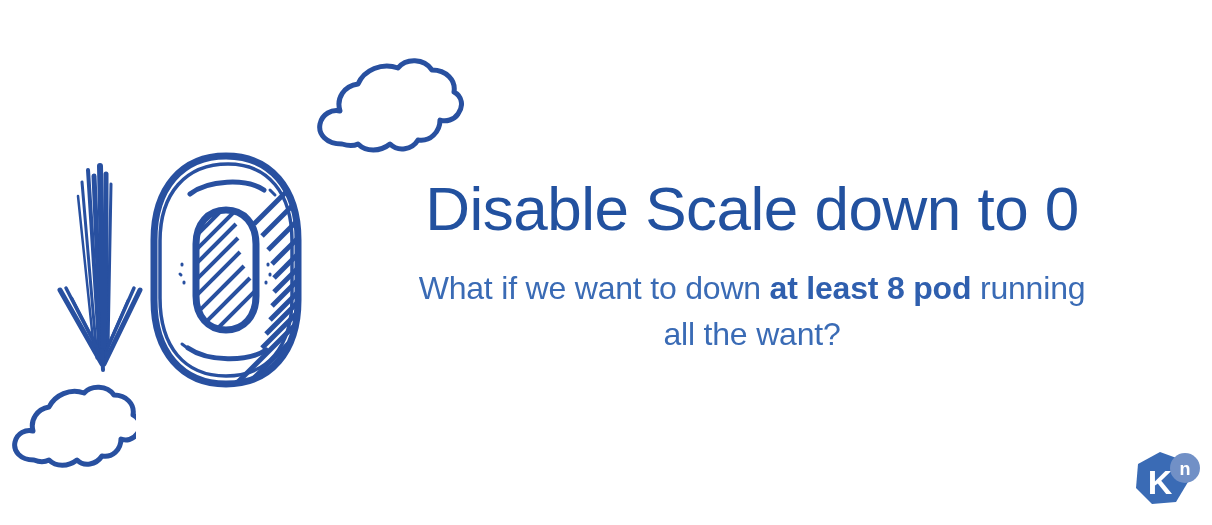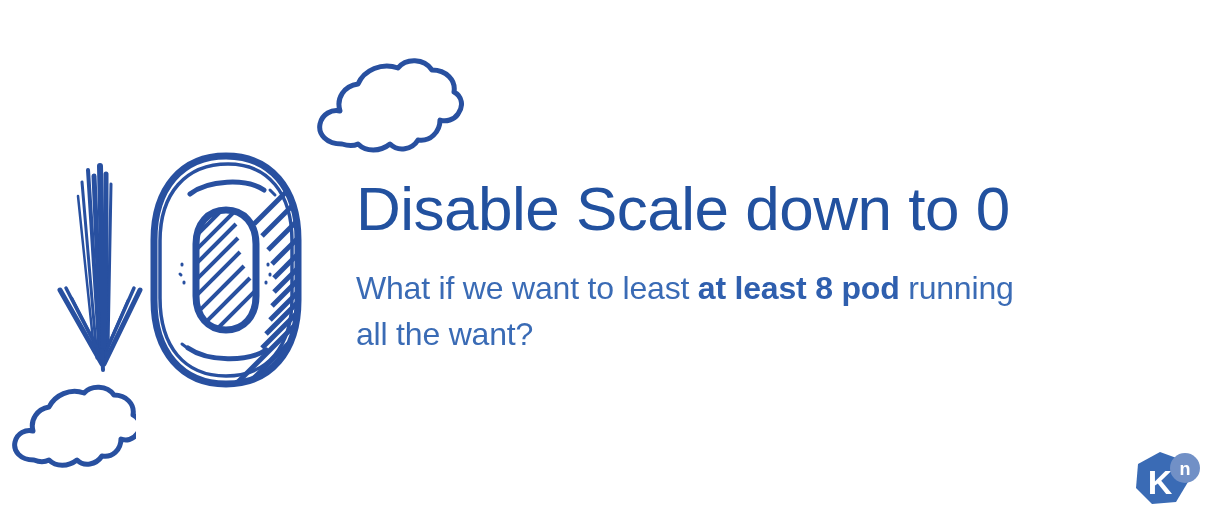--- a/index.html
+++ b/index.html
@@ -44,23 +44,24 @@
   #zero-sketch {
     left: 142px;
     top: 148px;
     width: 168px;
     height: 244px;
   }
 
   
   #text-block {
     position: absolute;
-    left: 356px;
+    left: 372px;
     top: 176px;
     width: 760px;
+    text-align: center;
   }
   #page-title {
     font-size: 62px;
     font-weight: 300;
     line-height: 1.05;
     letter-spacing: -0.5px;
     color: #22519f;
     margin: 0;
     white-space: nowrap;
   }
@@ -216,21 +217,21 @@
       <g fill="none" stroke="#2850a0" stroke-width="3" stroke-linecap="round">
         <path d="M128 42 L133 47"></path>
         <path d="M40 196 L44 199"></path>
       </g>
     </svg>
   </div>
 
   <div id="text-block">
     <h1 id="page-title">Disable Scale down to 0</h1>
     <p id="page-subtitle">
-      <span>What if we want to least </span><span class="em">at least 8 pod</span><span> running</span><br>
+      <span>What if we want to down </span><span class="em">at least 8 pod</span><span> running</span><br>
       <span>all the want?</span>
     </p>
   </div>
 
   <div id="logo">
     <svg viewBox="0 0 76 72" width="76" height="72" aria-hidden="true">
       <polygon points="34,6 56,14 62,36 50,56 26,58 10,42 12,18" fill="#3a6bb5"></polygon>
       <text x="34" y="48" text-anchor="middle" font-family="Liberation Sans, sans-serif" font-size="34" font-weight="700" fill="#ffffff">K</text>
       <circle cx="59" cy="22" r="15" fill="#7190c6"></circle>
       <text x="59" y="29" text-anchor="middle" font-family="Liberation Sans, sans-serif" font-size="18" font-weight="700" fill="#ffffff">n</text>

